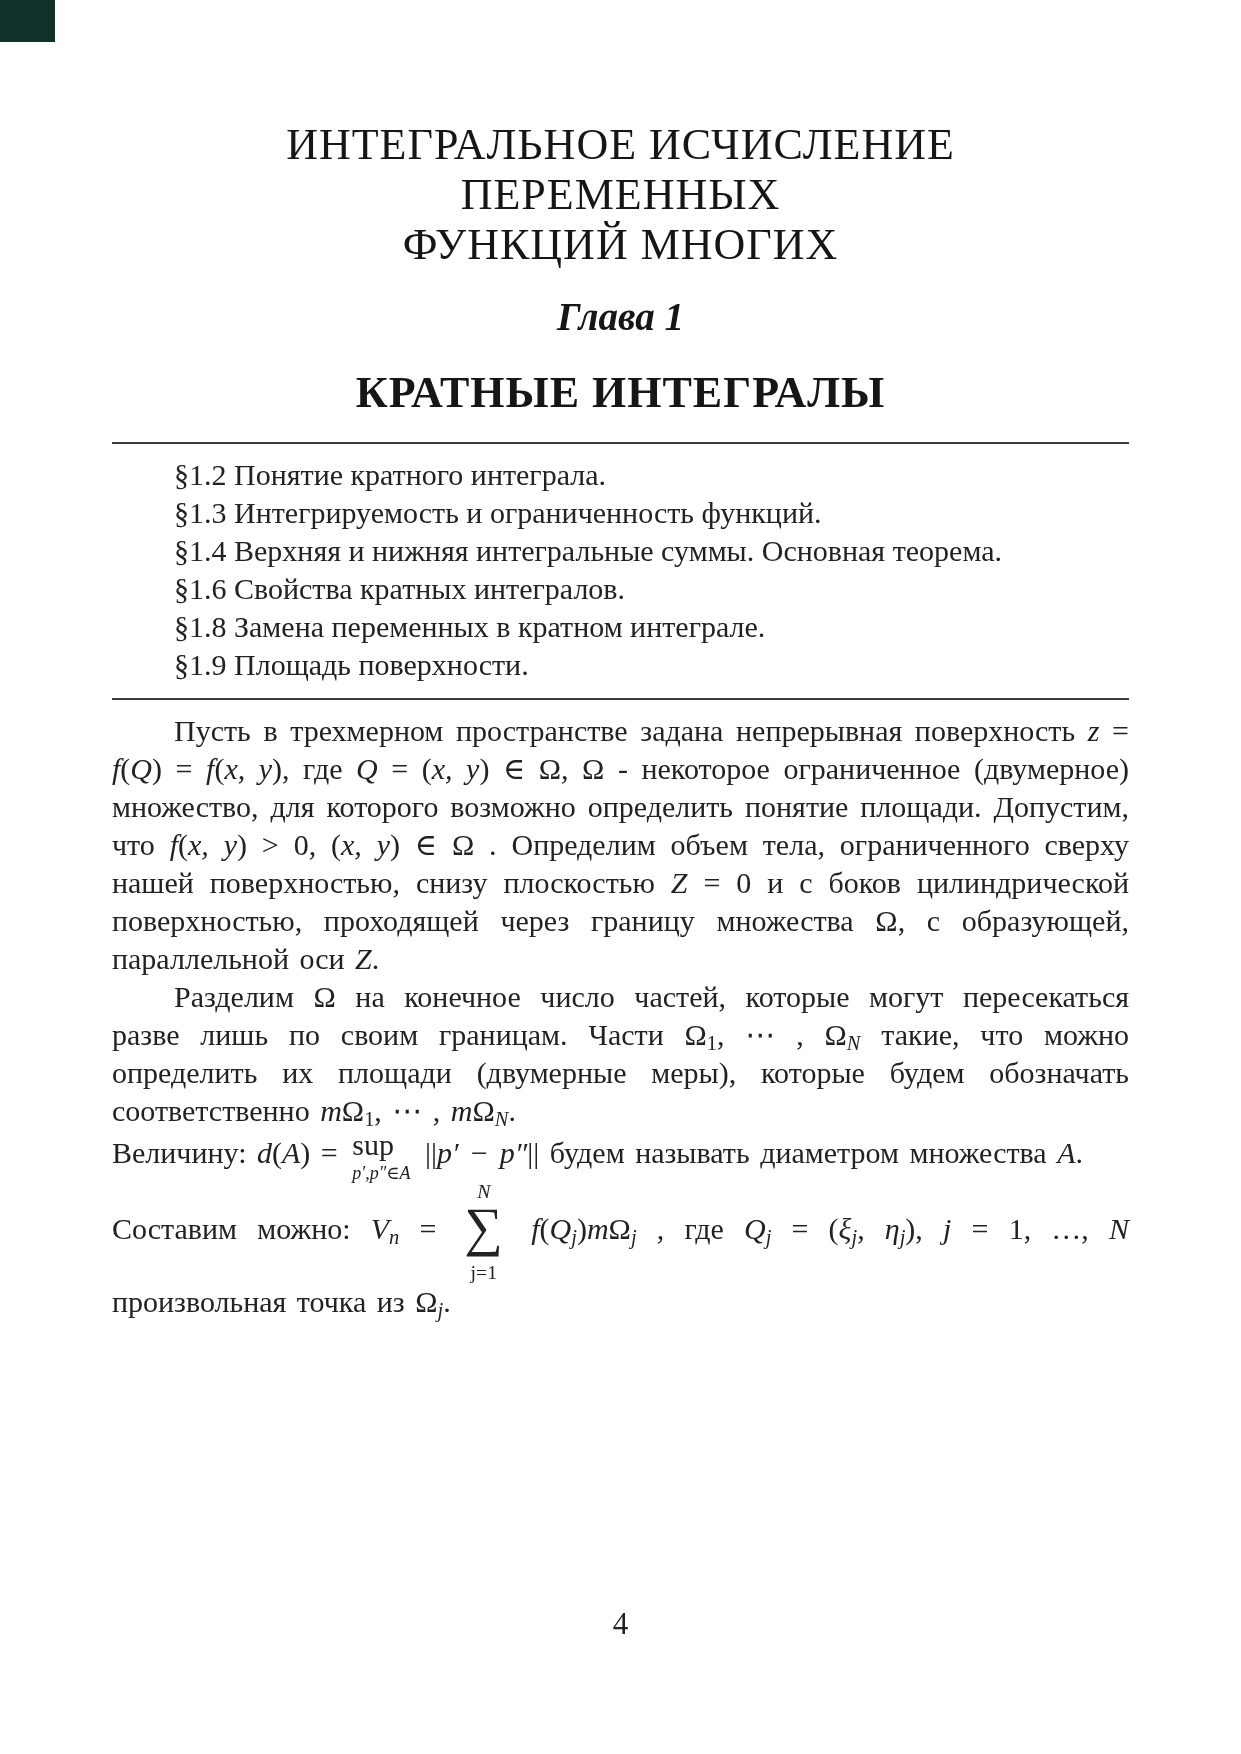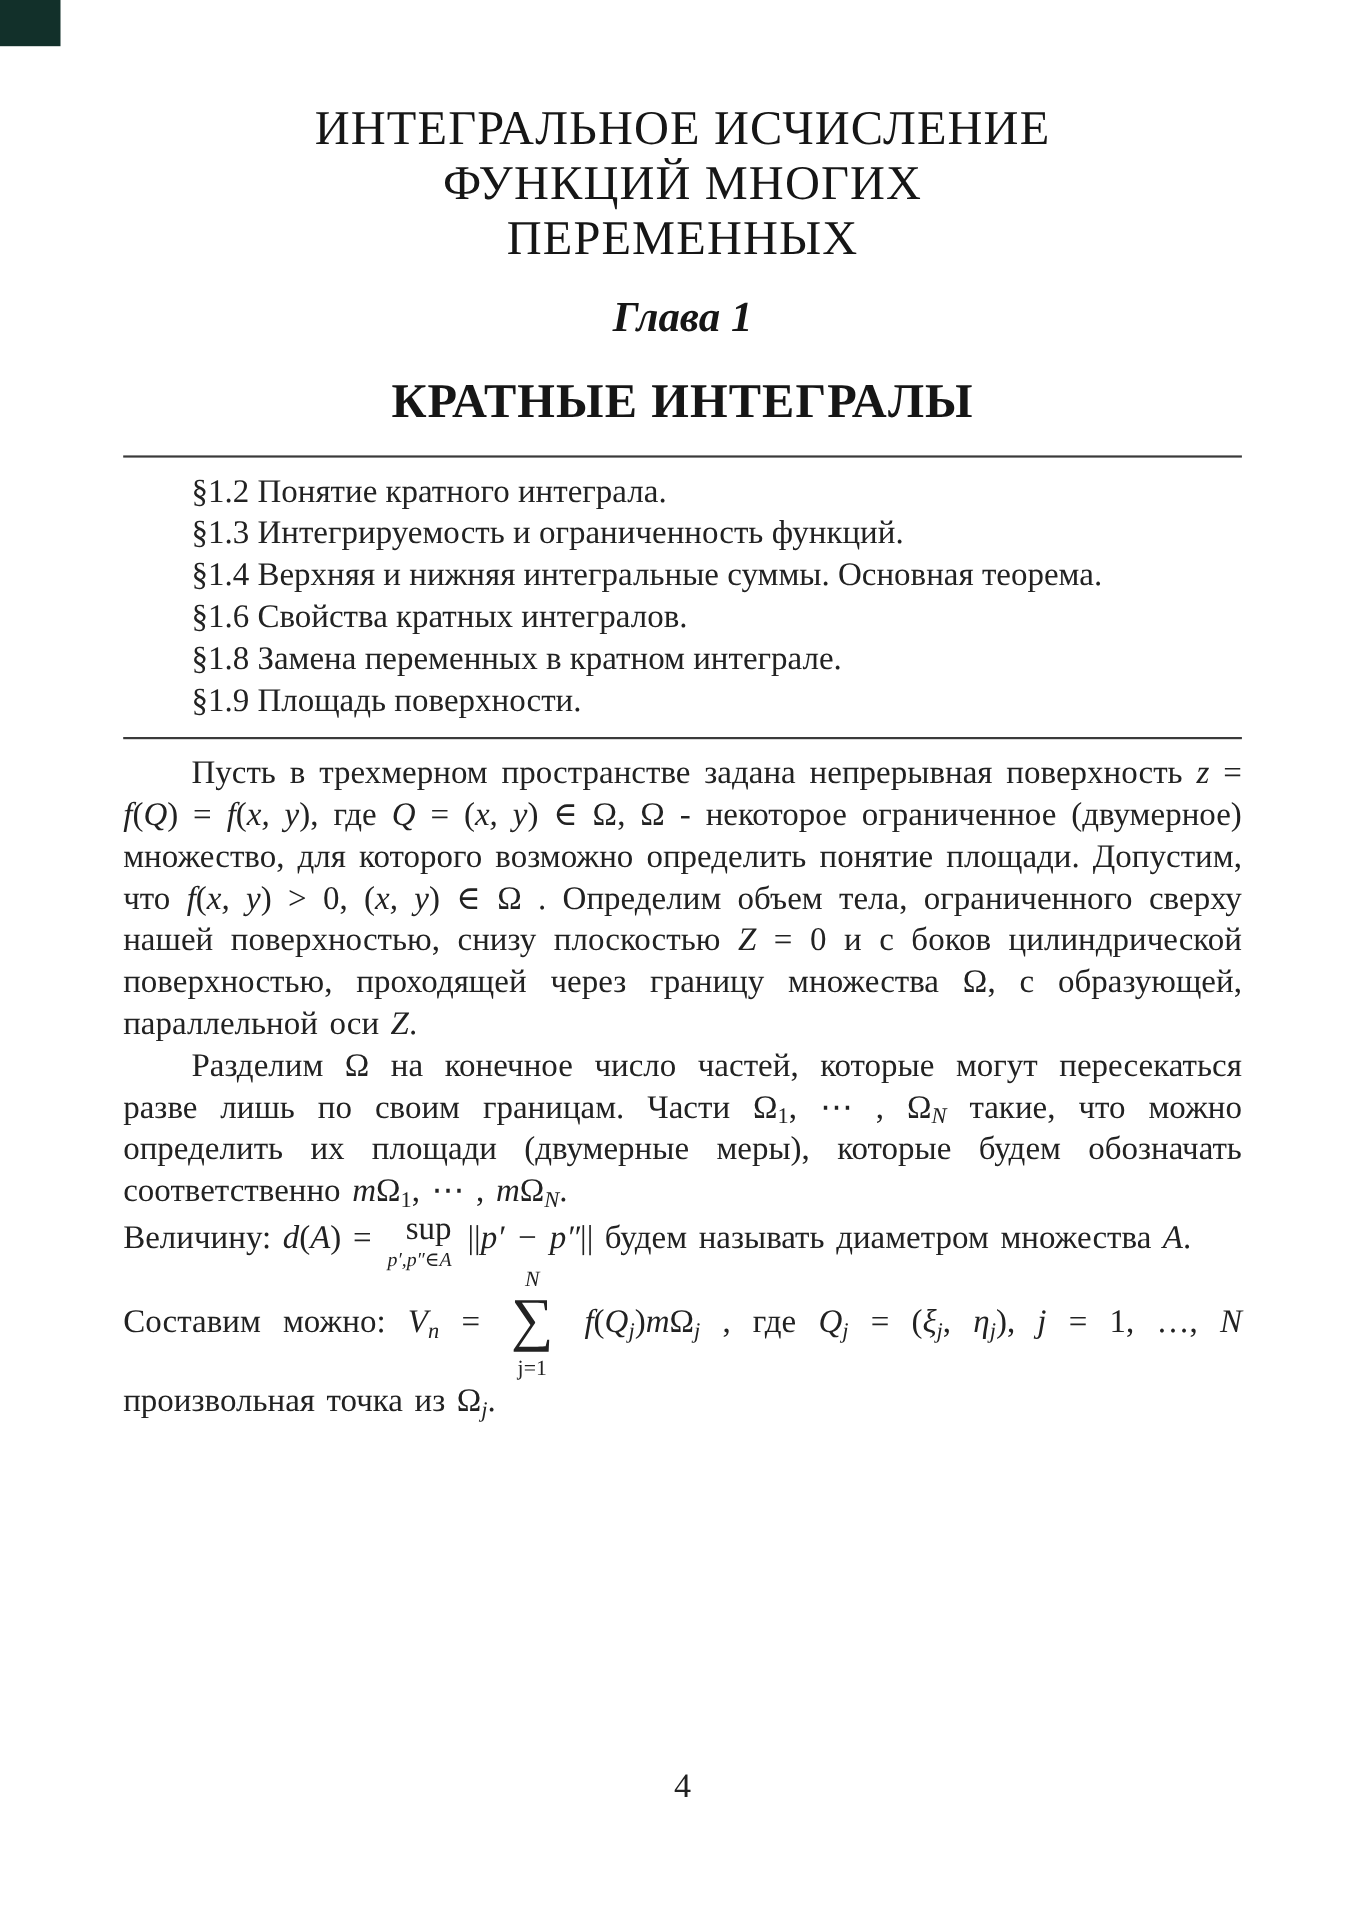--- a/index.html
+++ b/index.html
@@ -10,37 +10,37 @@
     color:#222;
     font-family:"Liberation Serif","DejaVu Serif",serif;
     overflow:hidden;
   }
   .artifact{
     position:absolute;left:0;top:0;
     width:55px;height:42px;
     background:#12302a;
   }
   .content{padding:0 112px;}
-  .header{padding-top:92px;text-align:center;color:#161616;}
+  .header{padding-top:120px;text-align:center;color:#161616;}
   .title-line{font-size:44px;line-height:50px;font-weight:400;letter-spacing:1px;}
   .chapter-label{margin-top:24px;font-size:39px;line-height:46px;font-weight:700;font-style:italic;}
   .chapter-title{margin-top:28px;font-size:44px;line-height:50px;font-weight:700;letter-spacing:1px;}
   .rule{border:0;border-top:2px solid #3a3a3a;margin:24px 0 0 0;}
   .rule.bottom{margin-top:14px;}
   .toc{margin-top:12px;font-size:30px;line-height:38px;text-align:justify;}
   .toc-item{text-indent:62px;}
   .body-text{margin-top:12px;font-size:30px;line-height:38px;text-align:justify;word-spacing:3px;}
   .para{margin:0;}
   .para.indent{text-indent:62px;}
   .i{font-style:italic;}
   .b{font-weight:700;}
   .sub{vertical-align:-0.25em;font-size:0.68em;line-height:0;}
   .subi{vertical-align:-0.25em;font-size:0.68em;line-height:0;font-style:italic;}
   .underset{
-    display:inline-flex;flex-direction:column;align-items:flex-end;
+    display:inline-flex;flex-direction:column;align-items:flex-start;
     vertical-align:middle;line-height:1;text-indent:0;margin:0 4px;
   }
   .underset .us-mid{font-size:1em;}
   .underset .us-bot{font-size:0.6em;font-style:italic;margin-top:4px;}
   .bigsum{
     display:inline-flex;flex-direction:column;align-items:center;
     vertical-align:middle;line-height:1;text-indent:0;margin:0 8px;
   }
   .bigsum .us-top{font-size:0.66em;font-style:italic;}
   .bigsum .us-mid{font-size:1.8em;line-height:0.95;}
@@ -52,22 +52,22 @@
 </style>
 </head>
 <body>
 
 <div class="page">
   <div class="artifact"></div>
 
   <div class="content">
     <div class="header">
       <div class="title-line">ИНТЕГРАЛЬНОЕ ИСЧИСЛЕНИЕ</div>
+      <div class="title-line">ПЕРЕМЕННЫХ</div>
       <div class="title-line">ФУНКЦИЙ МНОГИХ</div>
-      <div class="title-line">ПЕРЕМЕННЫХ</div>
       <div class="chapter-label">Глава 1</div>
       <div class="chapter-title">КРАТНЫЕ ИНТЕГРАЛЫ</div>
     </div>
 
     <hr class="rule">
 
     <section class="toc">
         <div class="toc-item"><span>§1.2 Понятие кратного интеграла.</span></div>
         <div class="toc-item"><span>§1.3 Интегрируемость и ограниченность функций.</span></div>
         <div class="toc-item"><span>§1.4 Верхняя и нижняя интегральные суммы. Основная теорема.</span></div>

